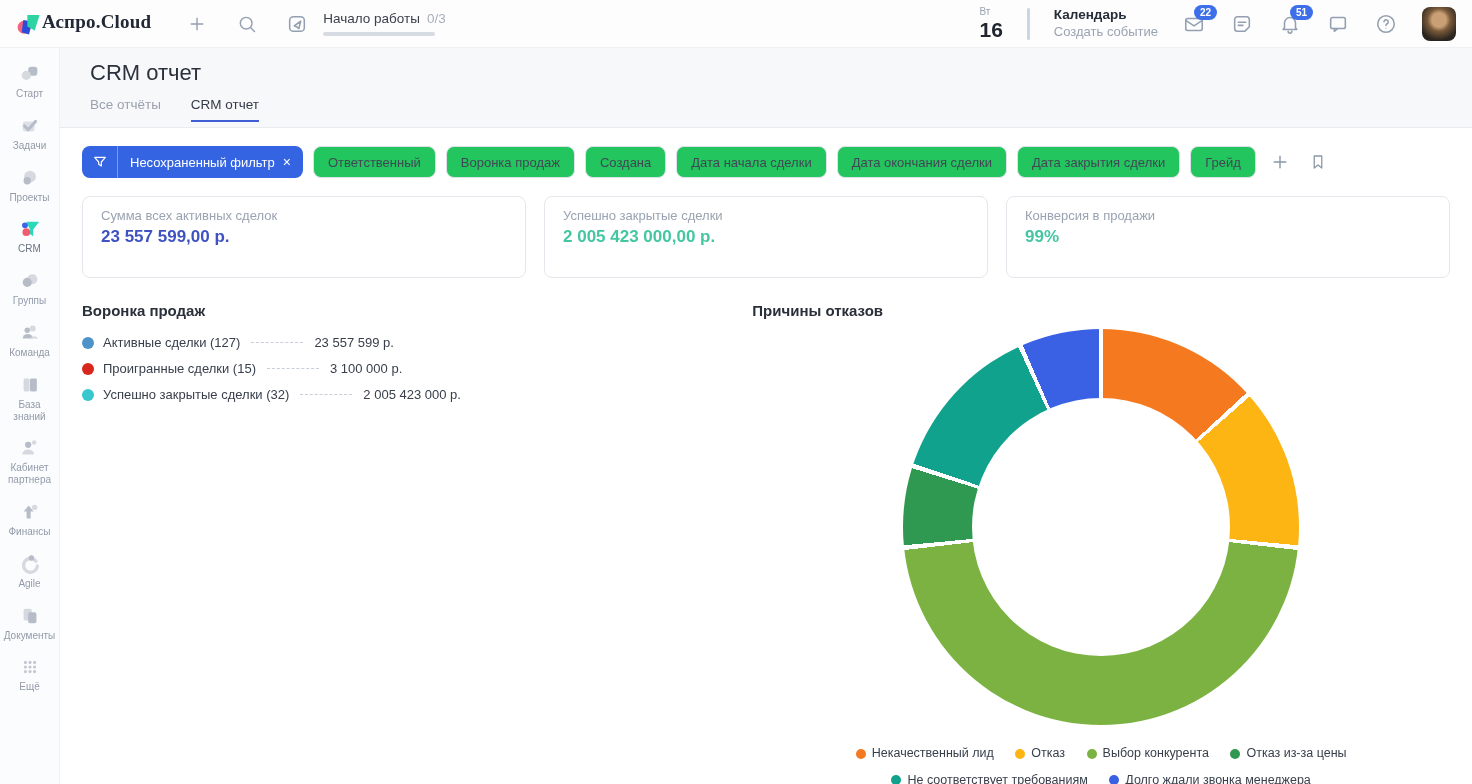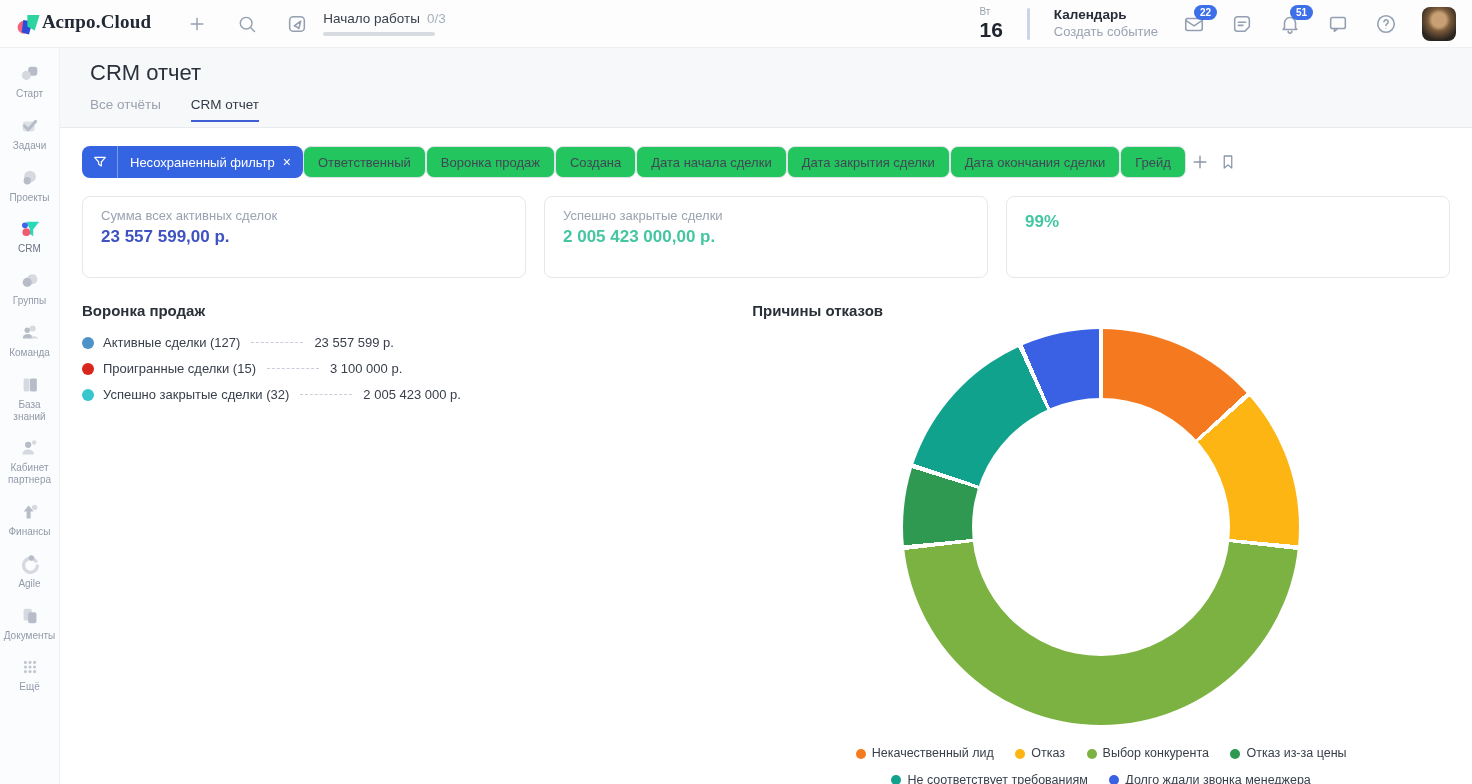--- a/index.html
+++ b/index.html
@@ -47,21 +47,21 @@
     border-bottom:1px solid #E9EBEF; padding:12px 16px 0 30px; }
   .page-title { font-size:22px; font-weight:500; color:#2B313C; }
   .tabs { margin-top:11px; display:flex; gap:30px; font-size:13.5px; }
   .tab { padding-bottom:8px; color:#9AA1AF; cursor:pointer; }
   .tab.active { color:#333B48; border-bottom:2px solid #3F5ED6; }
 
   
   .content { position:absolute; top:128px; left:60px; width:1412px; height:656px; background:#fff;
     padding:18px 22px; }
 
-  .filter-row { display:flex; align-items:center; gap:0; }
+  .filter-row { display:flex; align-items:center; gap:10px; }
   .chip-active { display:flex; align-items:center; height:32px; background:#3564E2; border-radius:8px;
     color:#fff; cursor:pointer; overflow:hidden; }
   .chip-funnel { width:36px; height:100%; display:flex; align-items:center; justify-content:center;
     border-right:1px solid rgba(255,255,255,.35); }
   .chip-active-label { padding:0 6px 0 12px; font-size:13px; font-weight:500; }
   .chip-close { padding:0 12px 0 2px; font-size:14px; cursor:pointer; }
   .chip { height:32px; display:flex; align-items:center; border:1px solid #DEE1E7; border-radius:8px;
     padding:0 14px; font-size:13px; color:#414855; background:#22c55e; cursor:pointer; white-space:nowrap; }
   .ficon { width:28px; height:28px; display:flex; align-items:center; justify-content:center; cursor:pointer; }
   .ficon svg { stroke:#8B97A8; fill:none; stroke-width:1.7; stroke-linecap:round; stroke-linejoin:round; }
@@ -315,22 +315,22 @@
             <path d="M4 5h16l-6 7v6l-4-2.5V12z"></path>
           </svg>
       </span>
       <span class="chip-active-label">Несохраненный фильтр</span>
       <span class="chip-close">×</span>
     </div>
     <div class="chip">Ответственный</div>
     <div class="chip">Воронка продаж</div>
     <div class="chip">Создана</div>
     <div class="chip">Дата начала сделки</div>
+    <div class="chip">Дата окончания сделки</div>
     <div class="chip">Дата закрытия сделки</div>
-    <div class="chip">Дата окончания сделки</div>
     <div class="chip">Грейд</div>
     <div class="ficon">
       <svg width="20" height="20" viewBox="0 0 24 24">
           <path d="M12 5v14M5 12h14"></path>
         </svg>
     </div>
     <div class="ficon">
       <svg width="18" height="18" viewBox="0 0 24 24">
           <path d="M7 4h10v16l-5-4-5 4z"></path>
         </svg>
@@ -340,20 +340,21 @@
   <div class="stats-row">
     <div class="stat-card">
       <div class="stat-label">Сумма всех активных сделок</div>
       <div class="stat-value" style="color: rgb(62, 83, 193);">23 557 599,00 р.</div>
     </div>
     <div class="stat-card">
       <div class="stat-label">Успешно закрытые сделки</div>
       <div class="stat-value" style="color: rgb(68, 198, 161);">2 005 423 000,00 р.</div>
     </div>
     <div class="stat-card">
+      <div class="stat-label">Конверсия в продажи</div>
       <div class="stat-value" style="color: rgb(68, 198, 161);">99%</div>
     </div>
   </div>
 
   <div class="main-cols">
     <div class="col-left">
       <div class="section-title">Воронка продаж</div>
       <div class="fun-legend">
         <div class="fun-row">
           <span class="dot12" style="background: rgb(78, 147, 200);"></span>

